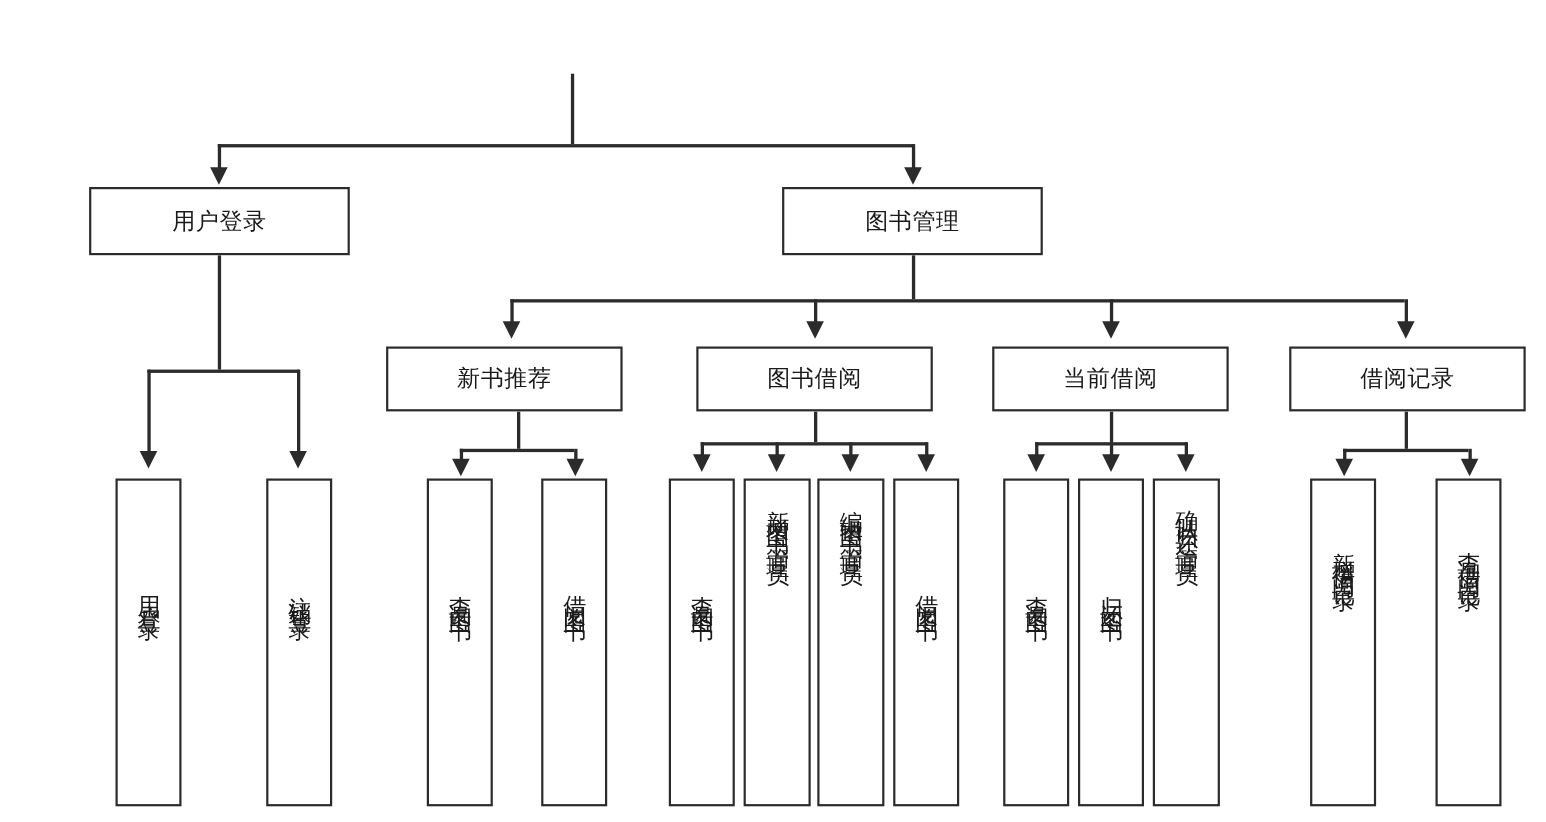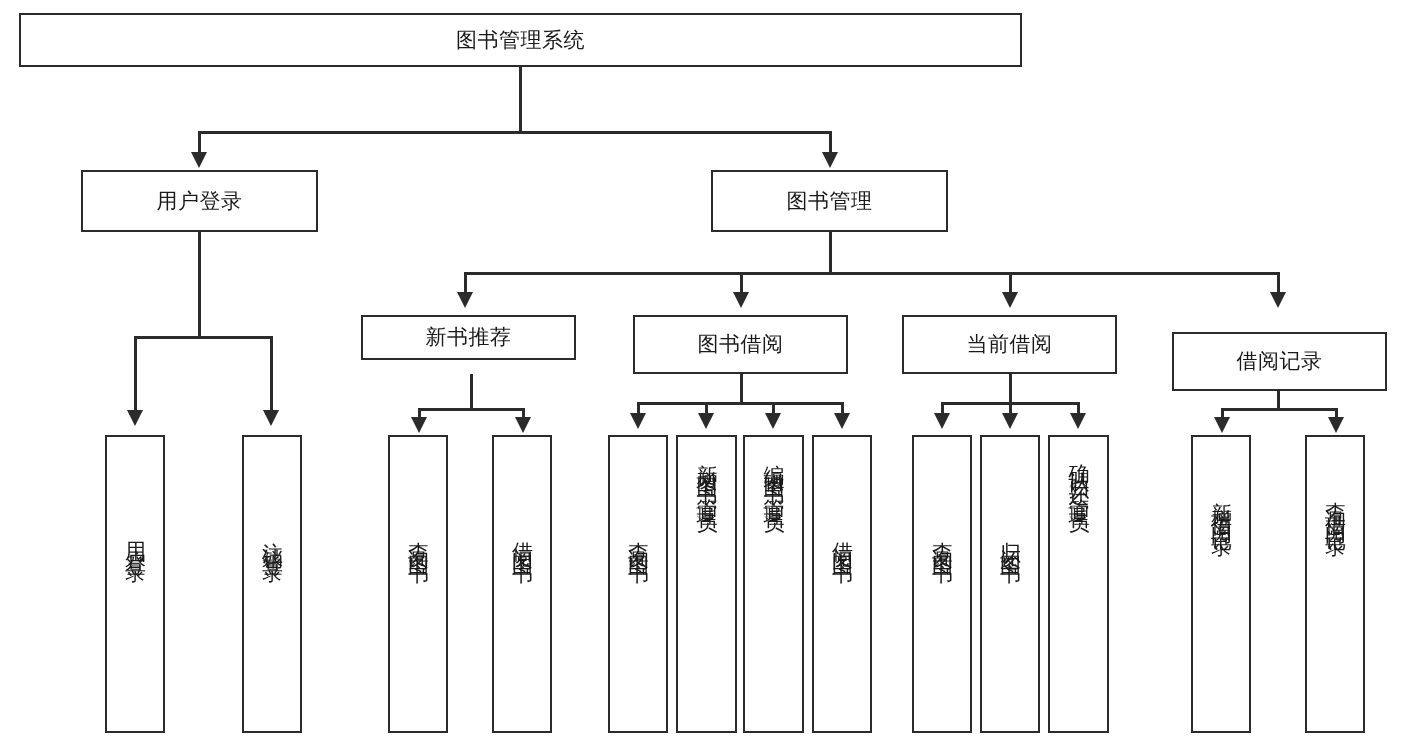--- a/index.html
+++ b/index.html
@@ -69,23 +69,20 @@
     z-index:9;
     white-space:nowrap;
     letter-spacing:0.5px;
   }
 </style>
 </head>
 <body>
 
 <div id="canvas">
 
-  <div class="node horiz" style="left:19px;top:13px;width:1003px;height:54px;">
-    <span class="label">图书管理系统</span>
-  </div>
 
   <div class="ln v" style="left:519px;top:67px;height:64px;"></div>
 
   <div class="ln h" style="left:198px;top:131px;width:633px;"></div>
 
   <div class="ln v" style="left:198px;top:131px;height:24px;"></div>
   <div class="arrow" style="left:191px;top:152px;"></div>
   <div class="ln v" style="left:829px;top:131px;height:24px;"></div>
   <div class="arrow" style="left:822px;top:152px;"></div>
 
@@ -107,30 +104,30 @@
   <div class="ln h" style="left:464px;top:272px;width:813px;"></div>
   <div class="ln v" style="left:464px;top:272px;height:22px;"></div>
   <div class="arrow" style="left:457px;top:292px;"></div>
   <div class="ln v" style="left:740px;top:272px;height:22px;"></div>
   <div class="arrow" style="left:733px;top:292px;"></div>
   <div class="ln v" style="left:1009px;top:272px;height:22px;"></div>
   <div class="arrow" style="left:1002px;top:292px;"></div>
   <div class="ln v" style="left:1277px;top:272px;height:22px;"></div>
   <div class="arrow" style="left:1270px;top:292px;"></div>
 
-  <div class="node horiz" style="left:361px;top:315px;width:215px;height:45px;">
+  <div class="node horiz" style="left:351px;top:315px;width:215px;height:59px;">
     <span class="label">新书推荐</span>
   </div>
   <div class="node horiz" style="left:633px;top:315px;width:215px;height:59px;">
     <span class="label">图书借阅</span>
   </div>
   <div class="node horiz" style="left:902px;top:315px;width:215px;height:59px;align-items:center;">
     <span class="label">当前借阅</span>
   </div>
-  <div class="node horiz" style="left:1172px;top:332px;width:215px;height:59px;text-align:center;">
+  <div class="node horiz" style="left:1172px;top:315px;width:215px;height:59px;text-align:center;">
     <span class="label">借阅记录</span>
   </div>
 
   <div class="ln v" style="left:470px;top:374px;height:34px;"></div>
   <div class="ln h" style="left:418px;top:408px;width:104px;"></div>
   <div class="ln v" style="left:418px;top:408px;height:10px;"></div>
   <div class="arrow" style="left:411px;top:417px;"></div>
   <div class="ln v" style="left:522px;top:408px;height:10px;"></div>
   <div class="arrow" style="left:515px;top:417px;"></div>
 

